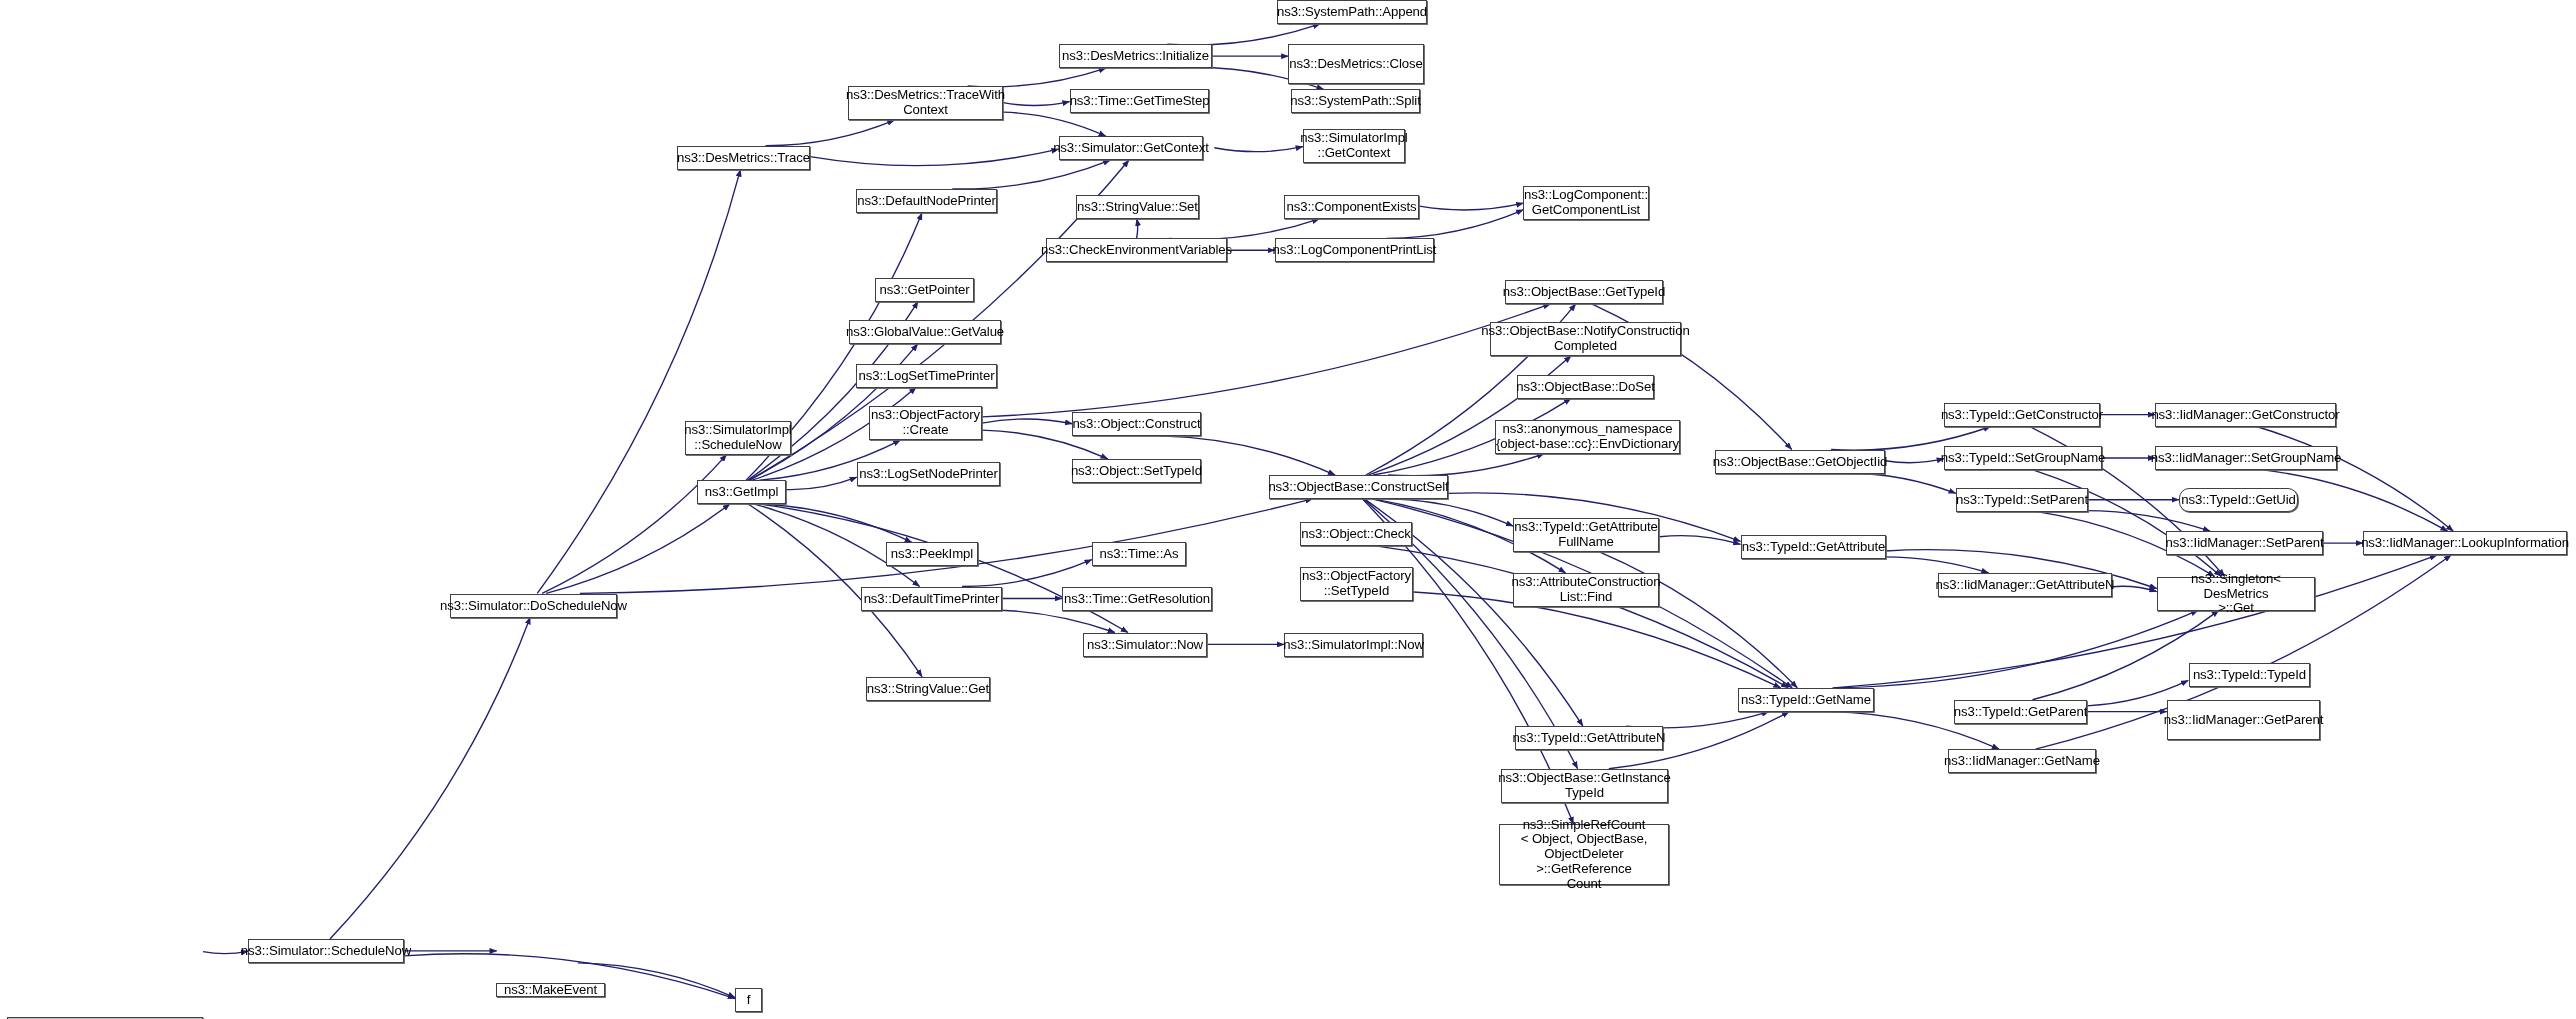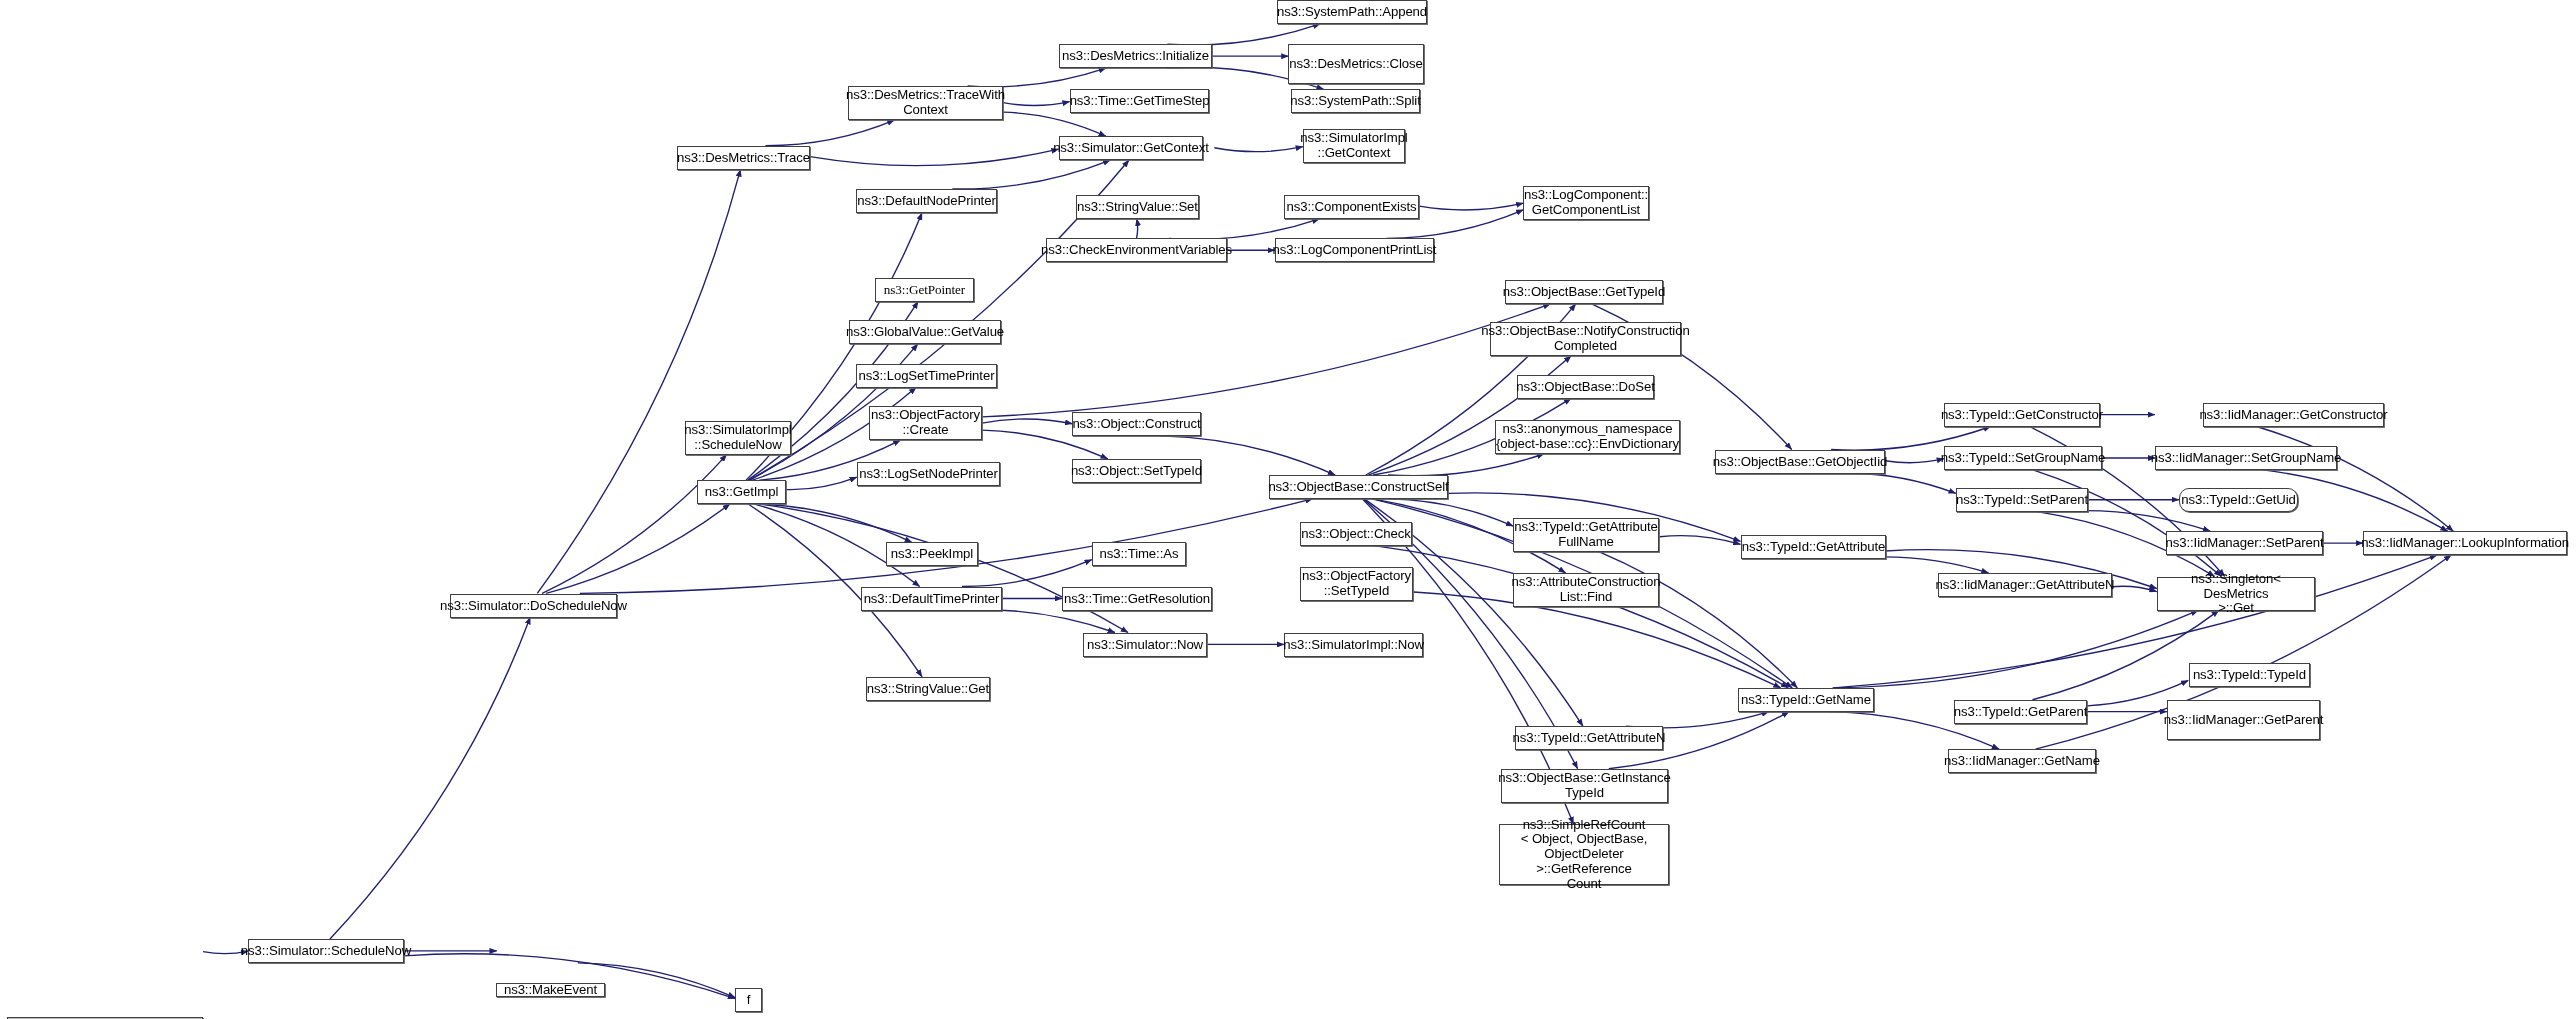--- a/index.html
+++ b/index.html
@@ -160,21 +160,21 @@
       <div class="node" style="left: 1059px; top: 136px; width: 144px; height: 24px;"><span>ns3::Simulator::GetContext</span></div>
       <div class="node" style="left: 1303px; top: 129px; width: 102px; height: 34px;"><span>ns3::SimulatorImpl
 ::GetContext</span></div>
       <div class="node" style="left: 856px; top: 189px; width: 141px; height: 24px;"><span>ns3::DefaultNodePrinter</span></div>
       <div class="node" style="left: 1076px; top: 195px; width: 123px; height: 24px;"><span>ns3::StringValue::Set</span></div>
       <div class="node" style="left: 1284px; top: 195px; width: 135px; height: 24px;"><span>ns3::ComponentExists</span></div>
       <div class="node" style="left: 1523px; top: 186px; width: 126px; height: 34px;"><span>ns3::LogComponent::
 GetComponentList</span></div>
       <div class="node" style="left: 1046px; top: 238px; width: 181px; height: 24px;"><span>ns3::CheckEnvironmentVariables</span></div>
       <div class="node" style="left: 1275px; top: 238px; width: 159px; height: 24px;"><span>ns3::LogComponentPrintList</span></div>
-      <div class="node" style="left: 875px; top: 278px; width: 99px; height: 24px; font-family: Liberation Serif, serif;"><span>ns3::GetPointer</span></div>
+      <div class="node" style="left: 875px; top: 278px; width: 99px; height: 24px;"><span>ns3::GetPointer</span></div>
       <div class="node" style="left: 849px; top: 320px; width: 152px; height: 24px;"><span>ns3::GlobalValue::GetValue</span></div>
       <div class="node" style="left: 856px; top: 364px; width: 141px; height: 24px;"><span>ns3::LogSetTimePrinter</span></div>
       <div class="node" style="left: 869px; top: 406px; width: 113px; height: 34px;"><span>ns3::ObjectFactory
 ::Create</span></div>
       <div class="node" style="left: 1072px; top: 412px; width: 129px; height: 24px;"><span>ns3::Object::Construct</span></div>
       <div class="node" style="left: 1072px; top: 459px; width: 129px; height: 24px;"><span>ns3::Object::SetTypeId</span></div>
       <div class="node" style="left: 857px; top: 462px; width: 143px; height: 24px;"><span>ns3::LogSetNodePrinter</span></div>
       <div class="node" style="left: 685px; top: 421px; width: 106px; height: 34px;"><span>ns3::SimulatorImpl
 ::ScheduleNow</span></div>
       <div class="node" style="left: 697px; top: 480px; width: 89px; height: 24px;"><span>ns3::GetImpl</span></div>
@@ -208,21 +208,21 @@
 Count</span></div>
       <div class="node" style="left: 1715px; top: 450px; width: 170px; height: 24px;"><span>ns3::ObjectBase::GetObjectIid</span></div>
       <div class="node" style="left: 1741px; top: 535px; width: 145px; height: 24px;"><span>ns3::TypeId::GetAttribute</span></div>
       <div class="node" style="left: 1738px; top: 688px; width: 136px; height: 24px;"><span>ns3::TypeId::GetName</span></div>
       <div class="node" style="left: 1938px; top: 573px; width: 174px; height: 24px;"><span>ns3::IidManager::GetAttributeN</span></div>
       <div class="node" style="left: 1948px; top: 749px; width: 148px; height: 24px;"><span>ns3::IidManager::GetName</span></div>
       <div class="node" style="left: 1944px; top: 403px; width: 156px; height: 24px;"><span>ns3::TypeId::GetConstructor</span></div>
       <div class="node" style="left: 1944px; top: 446px; width: 158px; height: 24px;"><span>ns3::TypeId::SetGroupName</span></div>
       <div class="node" style="left: 1956px; top: 488px; width: 132px; height: 24px;"><span>ns3::TypeId::SetParent</span></div>
       <div class="node" style="left: 1954px; top: 700px; width: 133px; height: 24px;"><span>ns3::TypeId::GetParent</span></div>
-      <div class="node" style="left: 2155px; top: 403px; width: 181px; height: 24px; margin-left: 48px;"><span>ns3::IidManager::GetConstructor</span></div>
+      <div class="node" style="left: 2155px; top: 403px; width: 181px; height: 24px;"><span>ns3::IidManager::GetConstructor</span></div>
       <div class="node" style="left: 2155px; top: 446px; width: 182px; height: 24px;"><span>ns3::IidManager::SetGroupName</span></div>
       <div class="node" style="left: 2179px; top: 488px; width: 119px; height: 24px; border-radius: 10px;"><span>ns3::TypeId::GetUid</span></div>
       <div class="node" style="left: 2166px; top: 531px; width: 157px; height: 24px;"><span>ns3::IidManager::SetParent</span></div>
       <div class="node" style="left: 2157px; top: 577px; width: 158px; height: 34px;"><span>ns3::Singleton&lt; DesMetrics
 &gt;::Get</span></div>
       <div class="node" style="left: 2189px; top: 663px; width: 121px; height: 24px;"><span>ns3::TypeId::TypeId</span></div>
       <div class="node" style="left: 2167px; top: 700px; width: 153px; height: 40px;"><span>ns3::IidManager::GetParent</span></div>
       <div class="node" style="left: 2363px; top: 531px; width: 204px; height: 24px;"><span>ns3::IidManager::LookupInformation</span></div>
     </div>
 </div>

